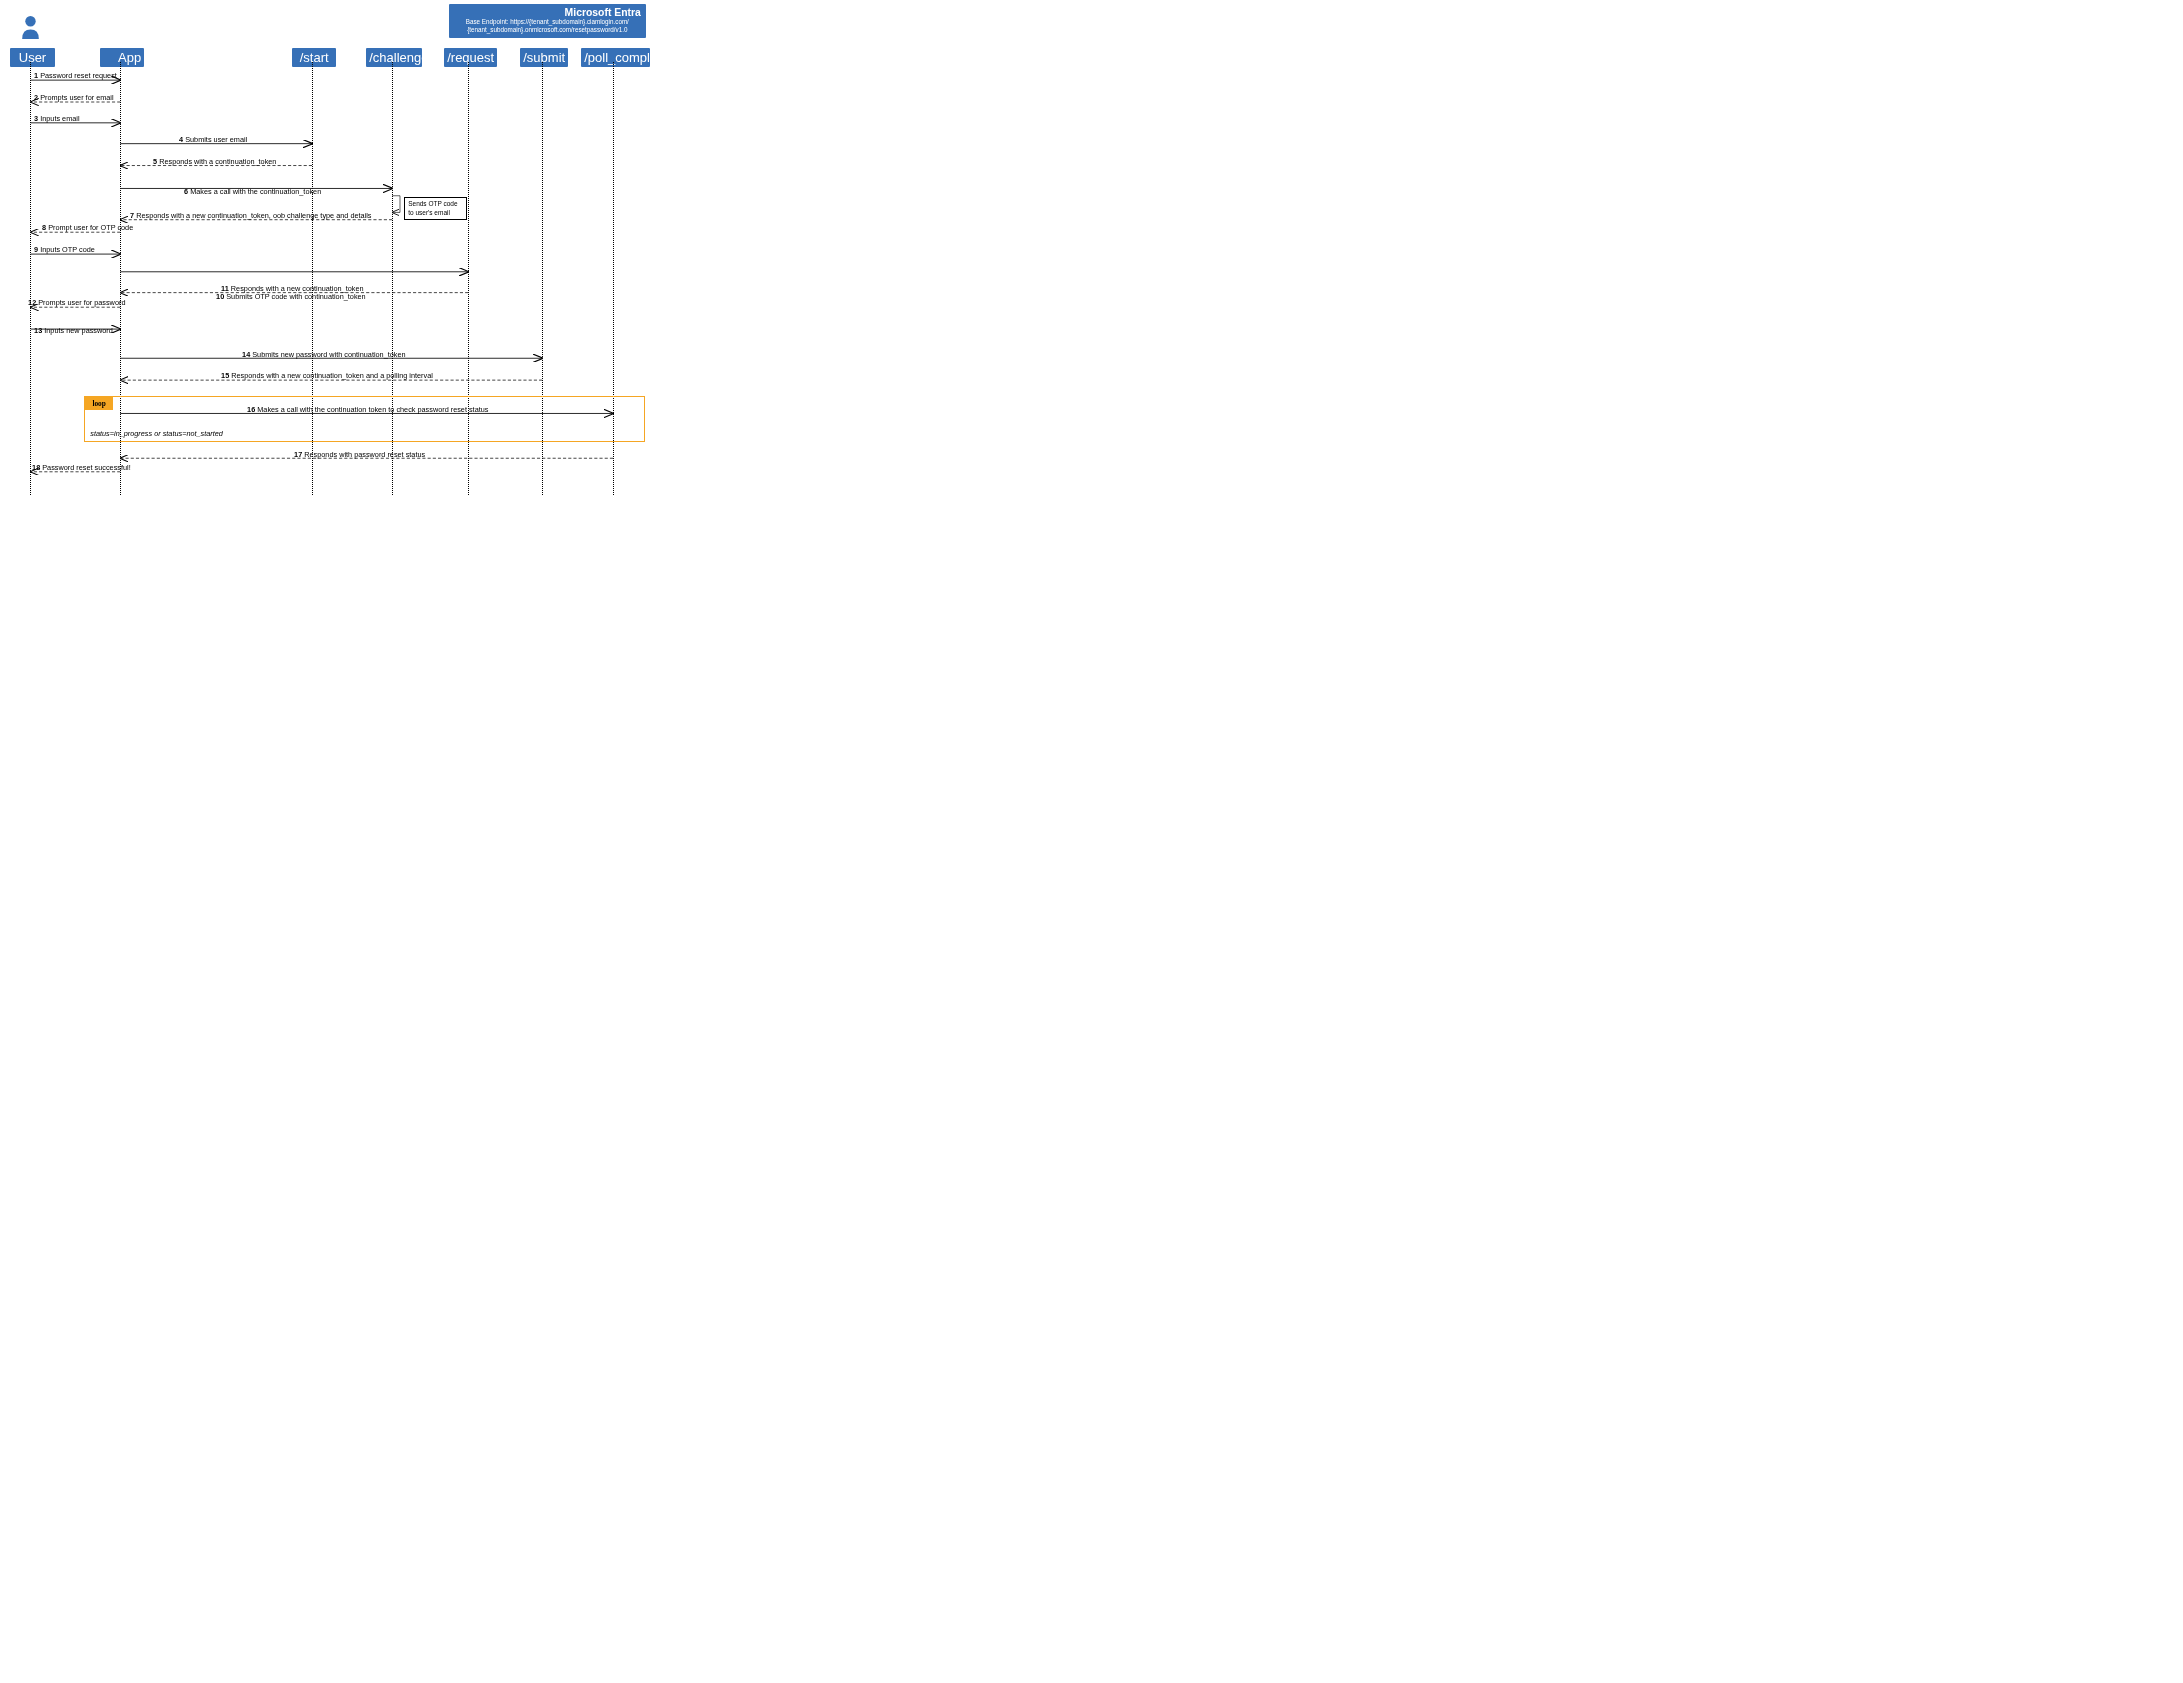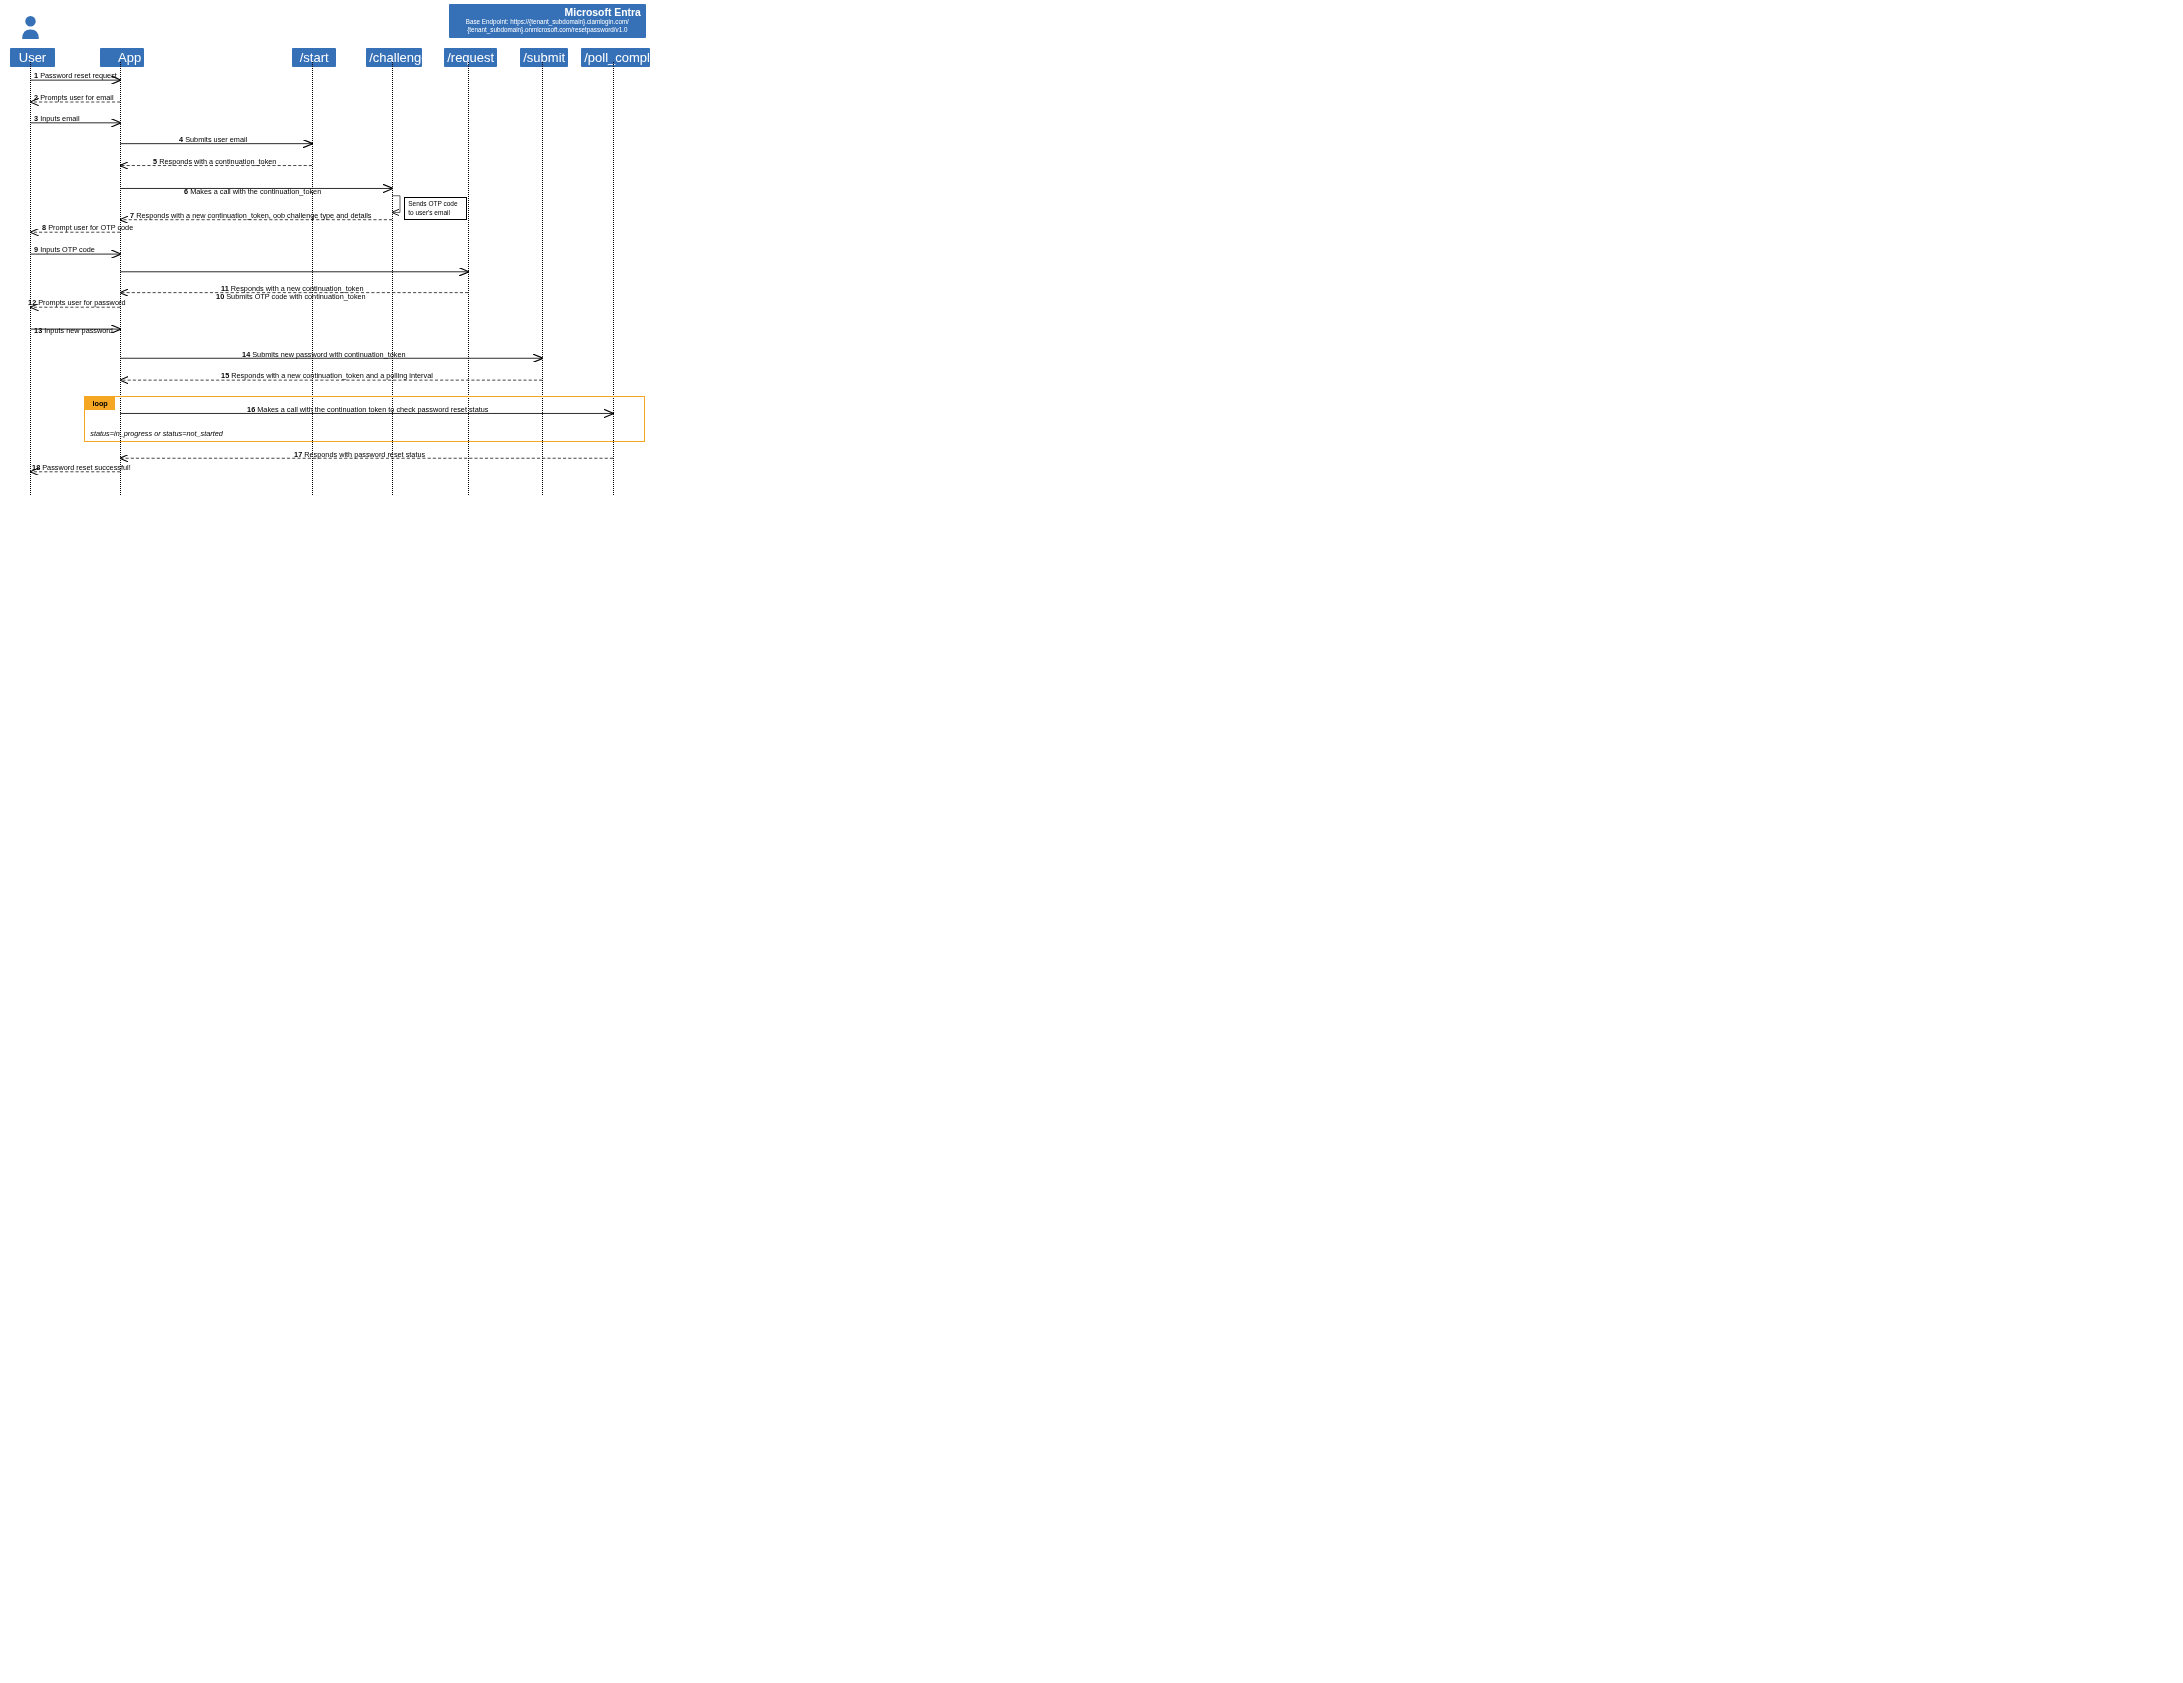--- a/index.html
+++ b/index.html
@@ -7,21 +7,21 @@
   .abs{position:absolute;}
   .header-box{background:#3670b7;color:#fff;text-align:center;padding:3.1px 5.2px;border-radius:1px;}
   .header-title{font-size:10.4px;font-weight:600;text-align:right;}
   .header-sub{font-size:6.3px;line-height:1.3;}
   .lane-box{background:#3670b7;color:#fff;font-size:13px;text-align:center;padding:2.1px 3.1px;border-radius:1px;}
   .lifeline{border-left:1px dotted #000;height:433px;top:60px;}
   .msg-label{font-size:7.3px;position:absolute;white-space:nowrap;transform:translateY(-9.4px);}
   .msg-label .n{font-weight:700;}
   .note-box{background:#fff;border:0.5px solid #000;font-size:6.5px;padding:2.1px 3.1px;line-height:1.3;}
   .loop-box{border:0.5px solid #f5a623;background:rgba(255,255,255,0);}
-  .loop-tag{background:#f5a623;color:#000;font-weight:700;font-size:7.3px;padding:2.1px 7.3px;display:inline-block;}
+  .loop-tag{background:#f5a623;color:#000;font-weight:700;font-size:7.3px;padding:2.1px 7.3px;display:inline-block;font-family:Liberation Serif, serif;}
   .loop-cond{font-style:italic;font-size:7.3px;padding:3.1px 5.2px;}
   svg{position:absolute;top:0;left:0;overflow:visible;pointer-events:none;}
   .actor-icon{fill:#3670b7;}
 </style>
 </head>
 <body>
 
 <div class="wrap">
 
   <svg class="abs" style="left:19px;top:12.5px;" width="19" height="25" viewBox="0 0 36 48">

